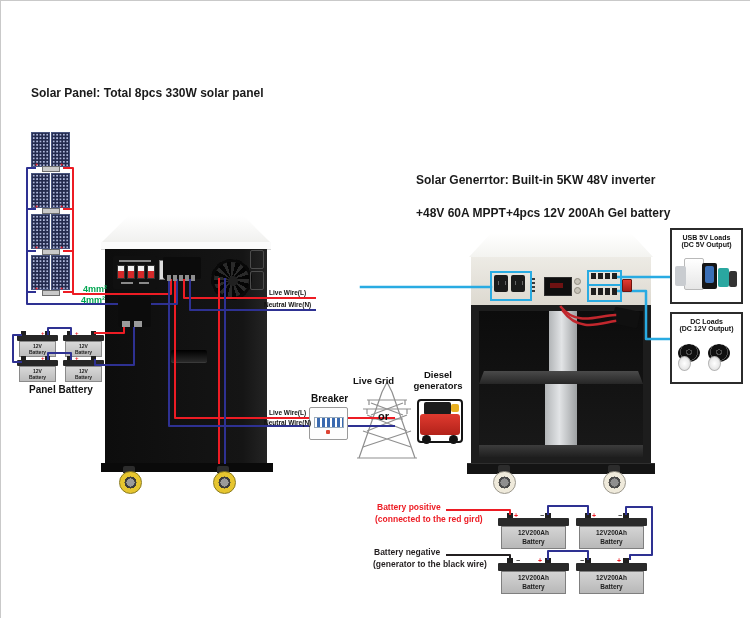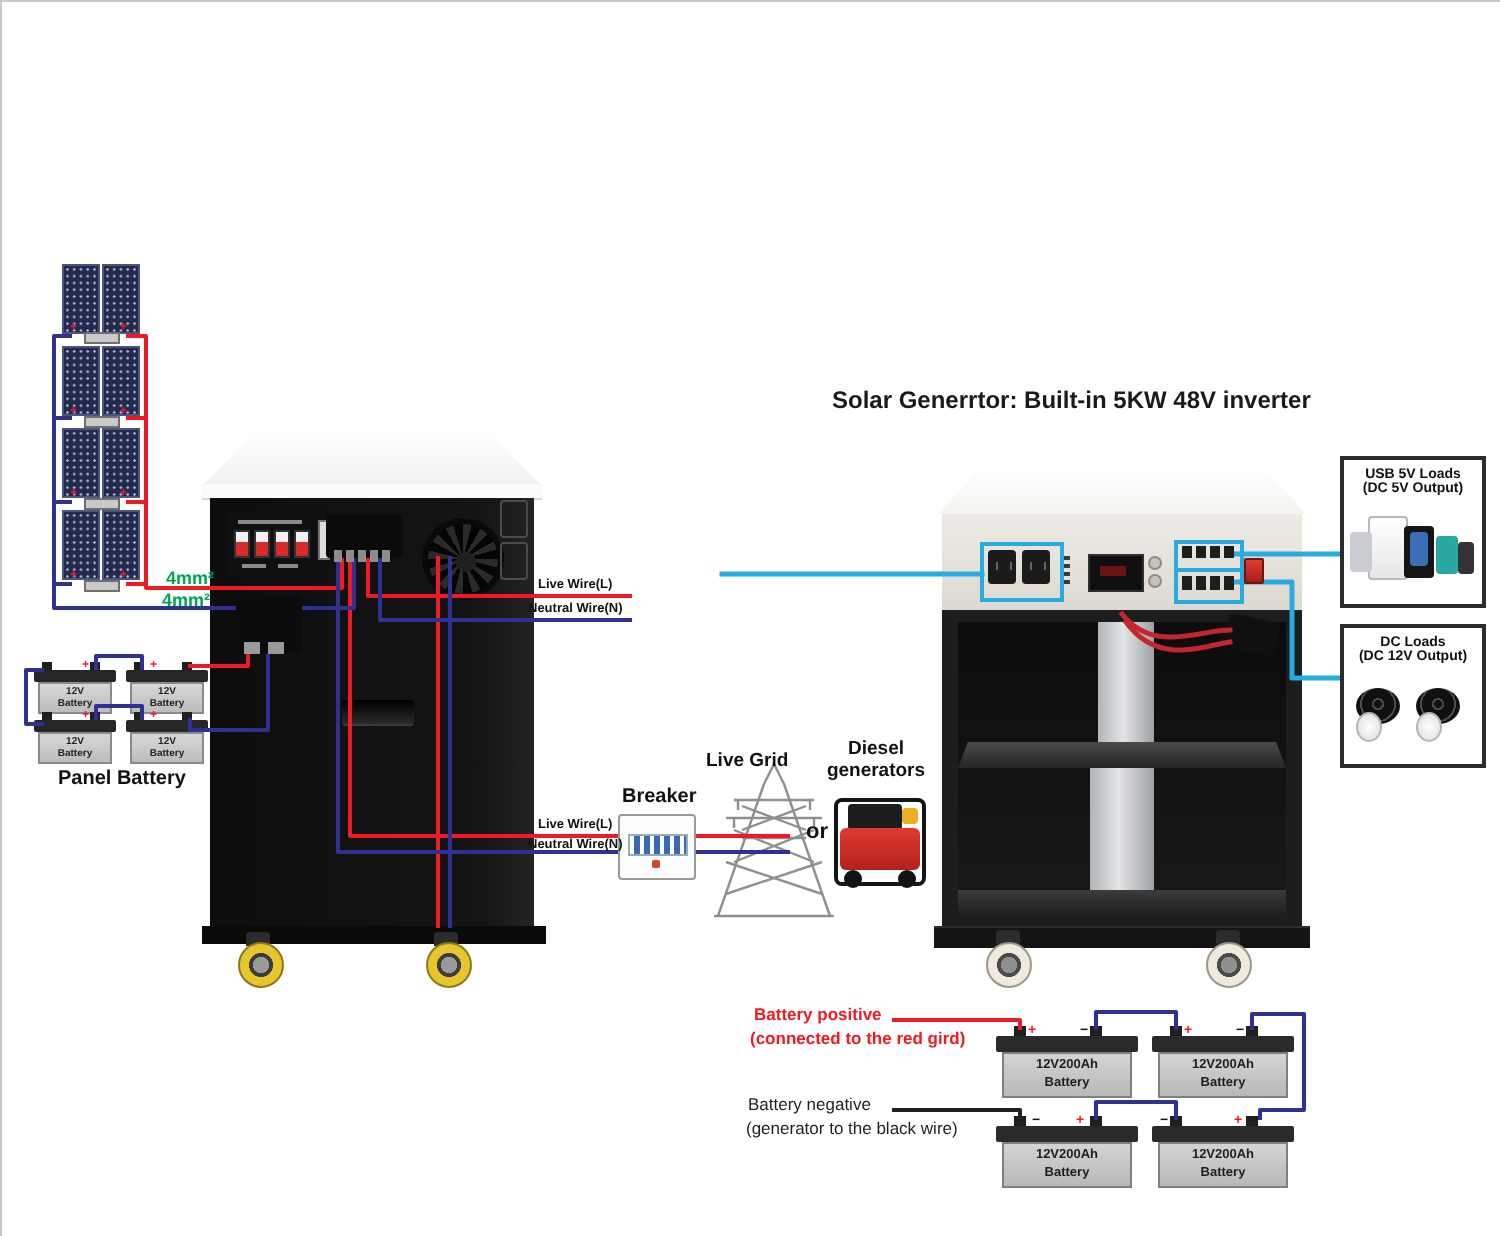--- a/index.html
+++ b/index.html
@@ -8,21 +8,21 @@
          font-family:"Liberation Sans","DejaVu Sans",sans-serif;}
   .abs{position:absolute;}
   
   .main-title{left:0;right:0;top:22px;text-align:center;font-size:26px;font-weight:bold;
               color:#ed1c24;letter-spacing:-0.3px;z-index:8;}
   .note{font-size:12px;font-weight:bold;color:#1a1a1a;z-index:8;white-space:nowrap;}
   .tiny-label{font-size:6.5px;font-weight:bold;color:#111;z-index:8;white-space:nowrap;}
   .green-label{font-size:9px;font-weight:bold;color:#00a651;z-index:8;white-space:nowrap;}
   .src-label{font-size:9.5px;font-weight:bold;color:#111;z-index:8;white-space:nowrap;}
   .red-note{font-size:8.5px;font-weight:bold;color:#ed1c24;z-index:8;white-space:nowrap;}
-  .blk-note{font-size:8.5px;font-weight:normal;color:#231f20;z-index:8;white-space:nowrap;}
+  .blk-note{font-size:8.5px;font-weight:bold;color:#231f20;z-index:8;white-space:nowrap;}
   .mark{z-index:7;font-weight:bold;font-size:6px;line-height:1;}
   .mark.r{color:#ed1c24;} .mark.k{color:#1a1a1a;font-size:7px;}
   .mark.m7{font-size:7px;}
   
   .panel{position:absolute;width:17px;height:33px;background:#232a4d;border:1px solid #49557e;
          background-image:radial-gradient(circle,rgba(210,220,255,.8) .6px,rgba(0,0,0,0) .7px);
          background-size:3.4px 3.4px;z-index:3;}
   .pv-conn{position:absolute;width:16px;height:4px;background:#c9c9c9;border:1px solid #6e6e6e;z-index:4;}
   
   .slab-l{left:100px;top:215px;width:170px;height:27px;z-index:2;
@@ -126,21 +126,23 @@
   .mn-batt .body{position:absolute;top:13px;left:0;right:0;bottom:0;display:flex;flex-direction:column;
                  justify-content:center;background:linear-gradient(#d4d4d4,#b8b8b8);border:1px solid #7f7f7f;
                  font-size:6.5px;font-weight:bold;line-height:1.3;text-align:center;color:#1d1d1d;}
   .wires{position:absolute;left:0;top:0;z-index:5;pointer-events:none;}
 </style>
 </head>
 <body>
 
 <div class="stage">
 
-  <div class="abs note" style="left:415px;top:192px">Solar Generrtor: Built-in 5KW 48V inverter</div>
+  <div class="abs note" style="left:30px;top:85px">Solar Panel: Total 8pcs  330W solar panel</div>
+  <div class="abs note" style="left:415px;top:172px">Solar Generrtor: Built-in 5KW 48V inverter</div>
+  <div class="abs note" style="left:415px;top:205px">+48V 60A MPPT+4pcs 12V 200Ah Gel battery</div>
 
   <div>
     <div class="panel" style="left:30px;top:131px"></div>
     <div class="panel" style="left:50px;top:131px"></div>
     <div class="panel" style="left:30px;top:172px"></div>
     <div class="panel" style="left:50px;top:172px"></div>
     <div class="panel" style="left:30px;top:213px"></div>
     <div class="panel" style="left:50px;top:213px"></div>
     <div class="panel" style="left:30px;top:254px"></div>
     <div class="panel" style="left:50px;top:254px"></div>
@@ -308,21 +310,21 @@
   <div class="abs src-label" style="left:352px;top:374px">Live Grid</div>
   <svg class="abs" style="left:0;top:0;z-index:4" width="750" height="618">
     <g stroke="#8f8f8f" stroke-width="1.2" fill="none">
       <path d="M358 457 L381 391 M414 457 L391 391 M381 391 L386 381 L391 391"></path>
       <path d="M366 399 H406 M362 408 H410 M370 418 H402"></path>
       <path d="M368 399 V404 M404 399 V404 M366 408 V413 M406 408 V413"></path>
       <path d="M362 446 L410 430 M410 446 L362 430 M366 430 L406 414 M406 430 L366 414 M370 414 L402 402 M402 414 L370 402"></path>
       <path d="M356 457 H416"></path>
     </g>
   </svg>
-  <div class="abs src-label" style="left:402px;top:409px;font-size:11px">or</div>
+  <div class="abs src-label" style="left:377px;top:409px;font-size:11px">or</div>
   <div class="abs src-label" style="left:408px;top:369px;width:58px;text-align:center;line-height:1.15;white-space:normal">Diesel generators</div>
   <div class="abs gen">
     <div class="gen-engine"></div>
     <div class="gen-knob"></div>
     <div class="gen-body"></div>
     <div class="gen-wheel" style="left:5px"></div>
     <div class="gen-wheel" style="left:32px"></div>
     <div class="gen-frame"></div>
   </div>
 

